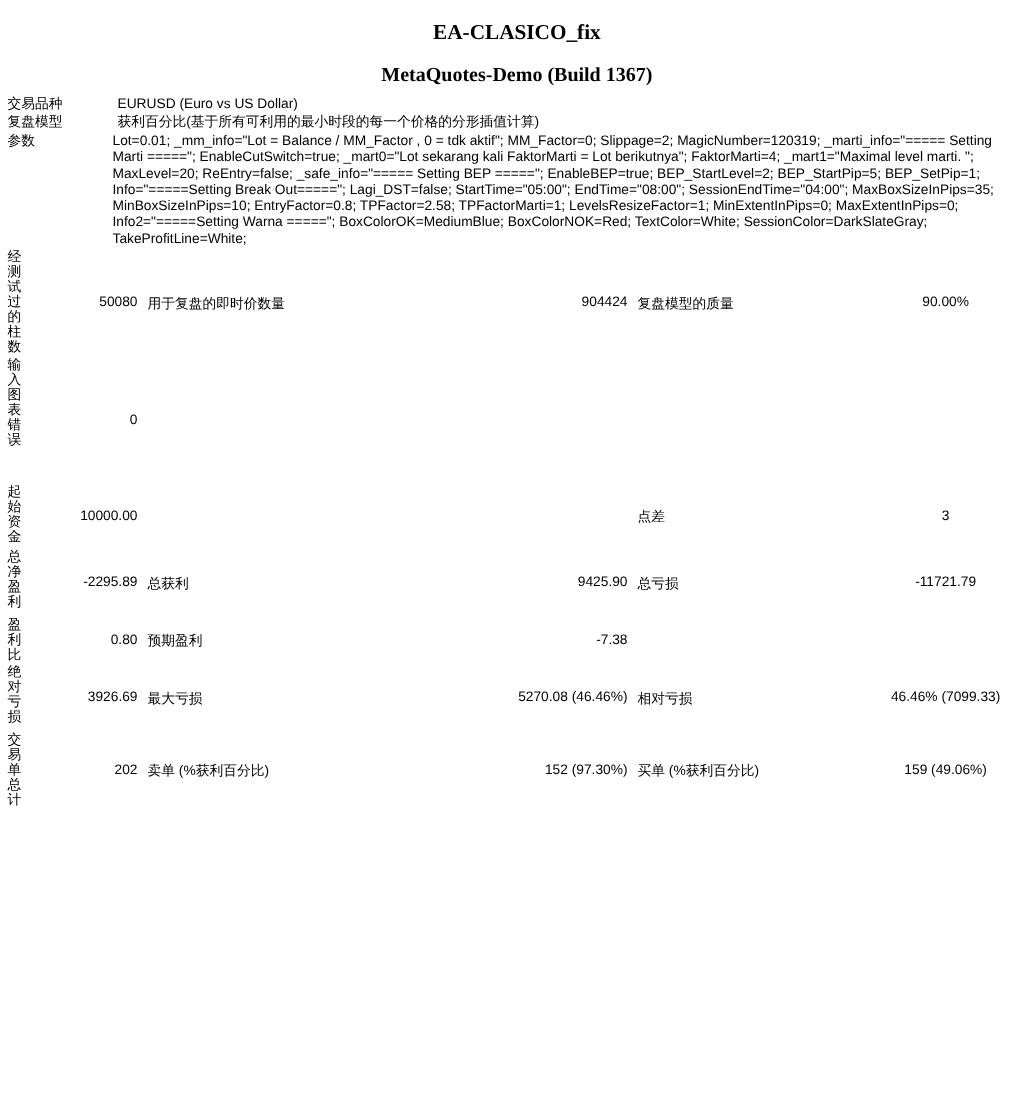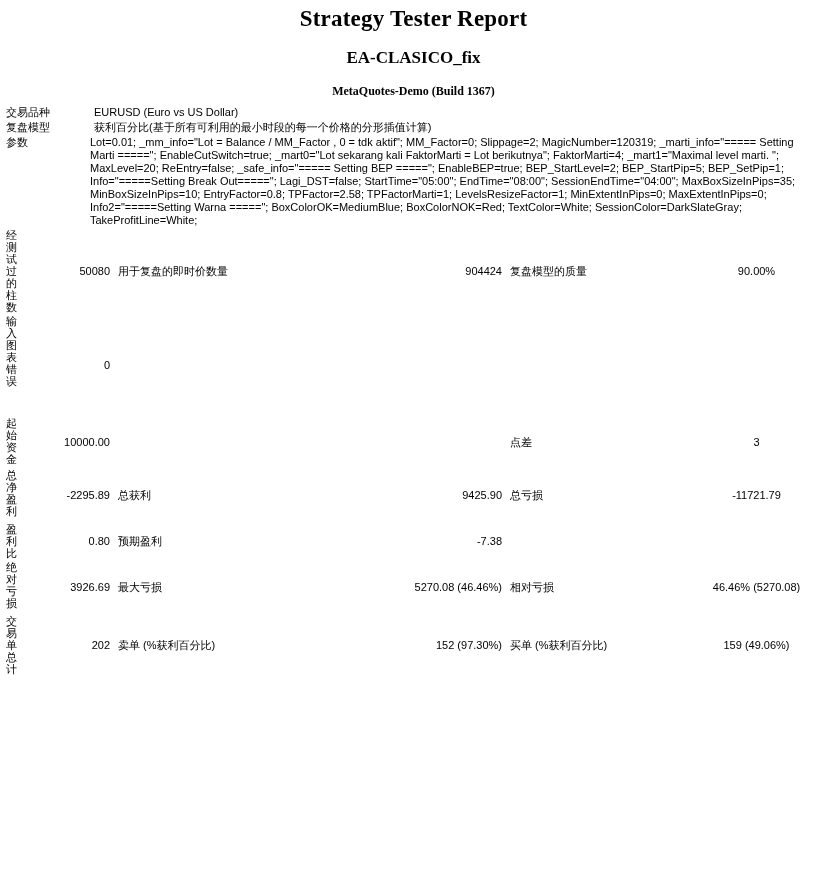--- a/index.html
+++ b/index.html
@@ -35,21 +35,21 @@
   }
   .report-subtitle {
     font-family: "Liberation Serif", serif;
     font-size: 17px;
     font-weight: bold;
     margin: 12px;
     padding: 0 0 4px 0;
   }
   .report-broker {
     font-family: "Liberation Serif", serif;
-    font-size: 12px;
+    font-size: 16px;
     font-weight: bold;
     margin: 0;
     padding: 0 0 6px 0;
   }
 
   table.info {
     width: 827px;
     border-collapse: collapse;
     table-layout: fixed;
   }
@@ -117,21 +117,20 @@
     text-align: center;
     padding-right: 8px !important;
   }
 </style>
 </head>
 <body>
 
 <div class="page">
 
   <div class="title-block">
-    <div class="report-title">Strategy Tester Report</div>
     <div class="report-subtitle">EA-CLASICO_fix</div>
     <div class="report-broker">MetaQuotes-Demo (Build 1367)</div>
   </div>
 
   <table class="info">
     <tbody>
         <tr>
       <td class="lbl">交易品种</td>
       <td class="val-left">EURUSD (Euro vs US Dollar)</td>
     </tr>
@@ -221,21 +220,21 @@
           <td class="col-label" style="height: 52px;">
             <span>绝</span>
             <span>对</span>
             <span>亏</span>
             <span>损</span>
           </td>
           <td class="col-n1" style="vertical-align: middle;">3926.69</td>
           <td class="col-t1" style="vertical-align: middle;">最大亏损</td>
           <td class="col-n2" style="vertical-align: middle;">5270.08 (46.46%)</td>
           <td class="col-t2" style="vertical-align: middle;">相对亏损</td>
-          <td class="col-n3" style="vertical-align: middle;">46.46% (5270.08)</td>
+          <td class="col-n3" style="vertical-align: middle;">46.46% (7099.33)</td>
         </tr>
         <tr>
           <td class="col-label" style="height: 52px;">
             <span>交</span>
             <span>易</span>
             <span>单</span>
             <span>总</span>
             <span>计</span>
           </td>
           <td class="col-n1" style="vertical-align: middle;">202</td>

